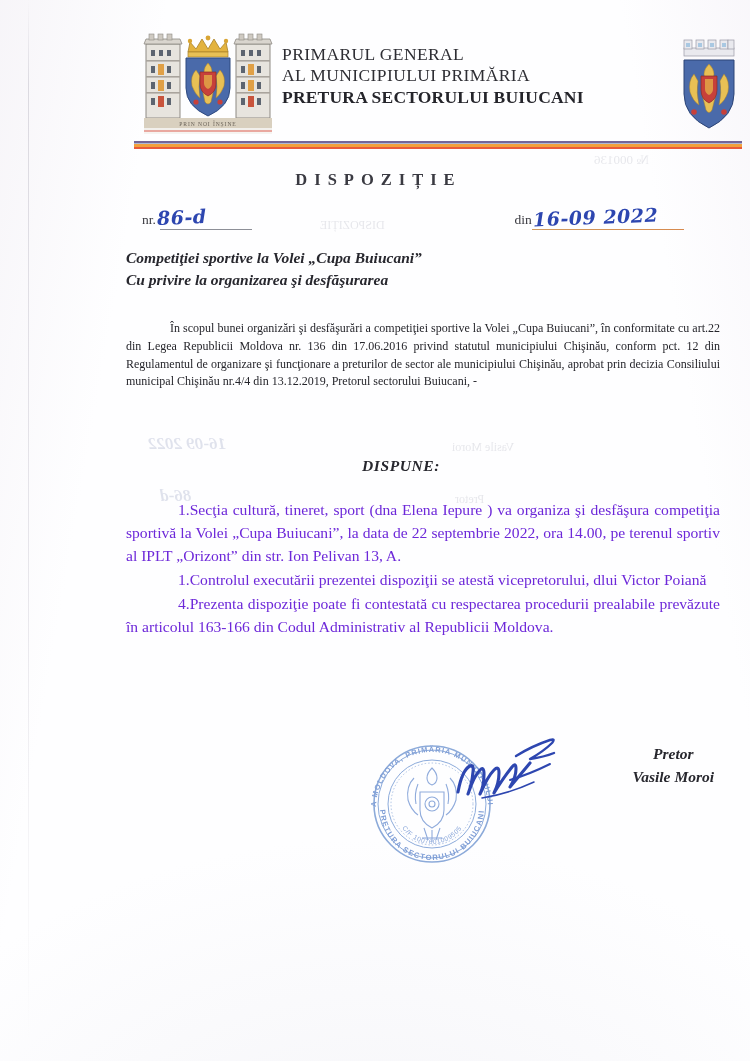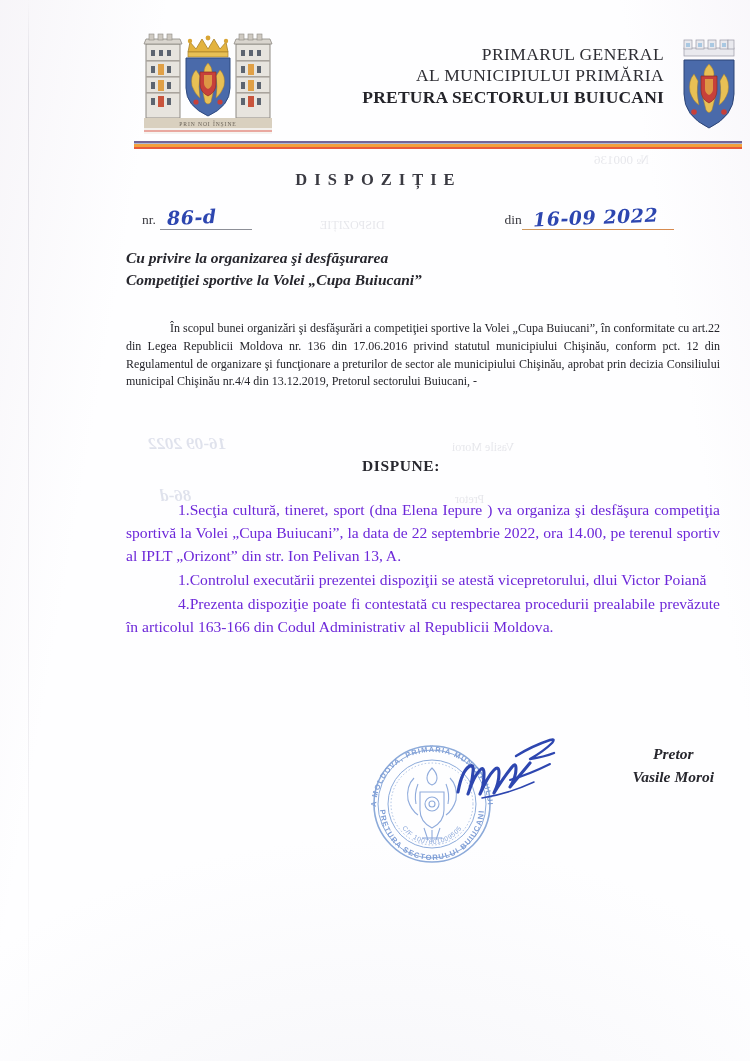--- a/index.html
+++ b/index.html
@@ -48,21 +48,21 @@
     width: 136px; height: 108px;
   }
   .emblem-right {
     position: absolute;
     right: 4px; top: 6px;
     width: 62px; height: 104px;
   }
   #header-titles {
     position: absolute;
     left: 150px; right: 80px; top: 18px;
-    text-align: right;
+    text-align: left;
     line-height: 1.22;
     font-family: Liberation Serif, serif;
   }
   .title-line-1, .title-line-2 {
     font-size: 17.5px;
     letter-spacing: 0.4px;
     color: #2e2e34;
   }
   .title-line-3 {
     font-size: 17.5px;
@@ -101,21 +101,21 @@
   
   #ref-row {
     position: absolute;
     left: 140px; right: 48px; top: 206px;
     height: 30px;
   }
   .ref-group {
     position: absolute;
     display: flex;
     align-items: baseline;
-    gap: 11px;
+    gap: 1px;
     justify-content: space-between;
   }
   .ref-nr  { left: 2px; }
   .ref-din { right: 44px; }
   .ref-label {
     font-size: 13.5px;
     color: #3b3b42;
   }
   .hand {
     font-family: "DejaVu Serif", "Liberation Serif", serif;
@@ -163,20 +163,21 @@
   }
   .para.indent { text-indent: 44px; }
   .para.indent-lg { text-indent: 52px; }
 
   #dispune {
     position: absolute;
     left: 0; right: 0; top: 457px;
     text-align: center;
     font-size: 15.5px;
     font-weight: bold;
+    font-style: italic;
     letter-spacing: 0.6px;
     color: #27272e;
     padding-left: 52px;
   }
 
   #provisions {
     position: absolute;
     left: 126px; top: 498px;
     width: 594px;
     font-size: 15.6px;
@@ -380,22 +381,22 @@
       <span class="ref-rule rule-nr"></span>
     </div>
     <div class="ref-group ref-din">
       <span class="ref-label">din</span>
       <span class="hand">16-09 2022</span>
       <span class="ref-rule rule-din"></span>
     </div>
   </div>
 
   <div id="subject">
+    <div>Competiţiei sportive la Volei  „Cupa Buiucani”</div>
     <div>Cu privire la organizarea şi desfăşurarea</div>
-    <div>Competiţiei sportive la Volei  „Cupa Buiucani”</div>
   </div>
 
   <div id="body-text">
     <p class="para indent">În scopul bunei organizări şi desfăşurări a competiţiei sportive la Volei „Cupa Buiucani”, în conformitate cu art.22 din Legea Republicii Moldova nr. 136 din 17.06.2016 privind statutul municipiului Chişinău, conform pct. 12 din Regulamentul de organizare şi funcţionare a preturilor de sector ale municipiului Chişinău, aprobat prin decizia Consiliului municipal Chişinău nr.4/4 din 13.12.2019,  Pretorul sectorului Buiucani, -</p>
   </div>
 
   <div id="dispune">DISPUNE:</div>
 
   <div id="provisions">
     <p class="para indent-lg">1.Secţia cultură, tineret, sport (dna Elena Iepure ) va organiza şi desfăşura competiţia sportivă la Volei  „Cupa Buiucani”, la data de 22 septembrie 2022, ora 14.00, pe terenul sportiv al IPLT „Orizont” din str. Ion Pelivan 13, A.</p>

